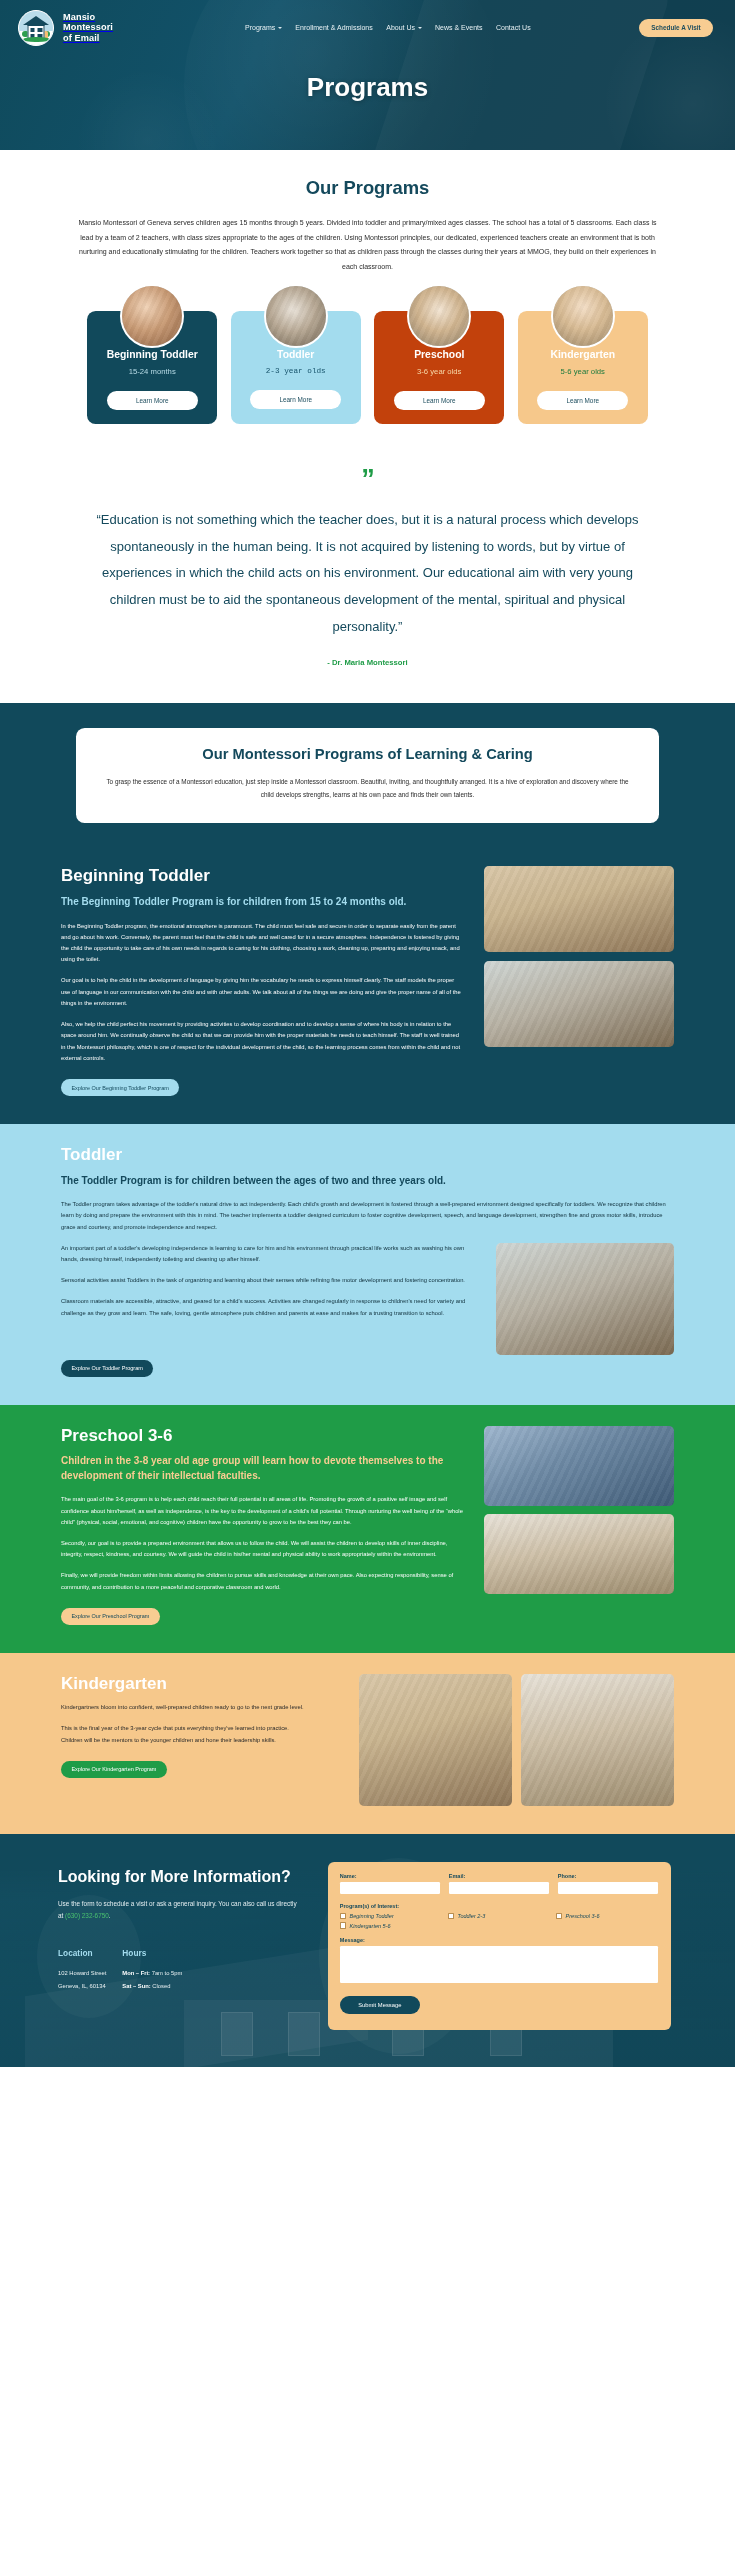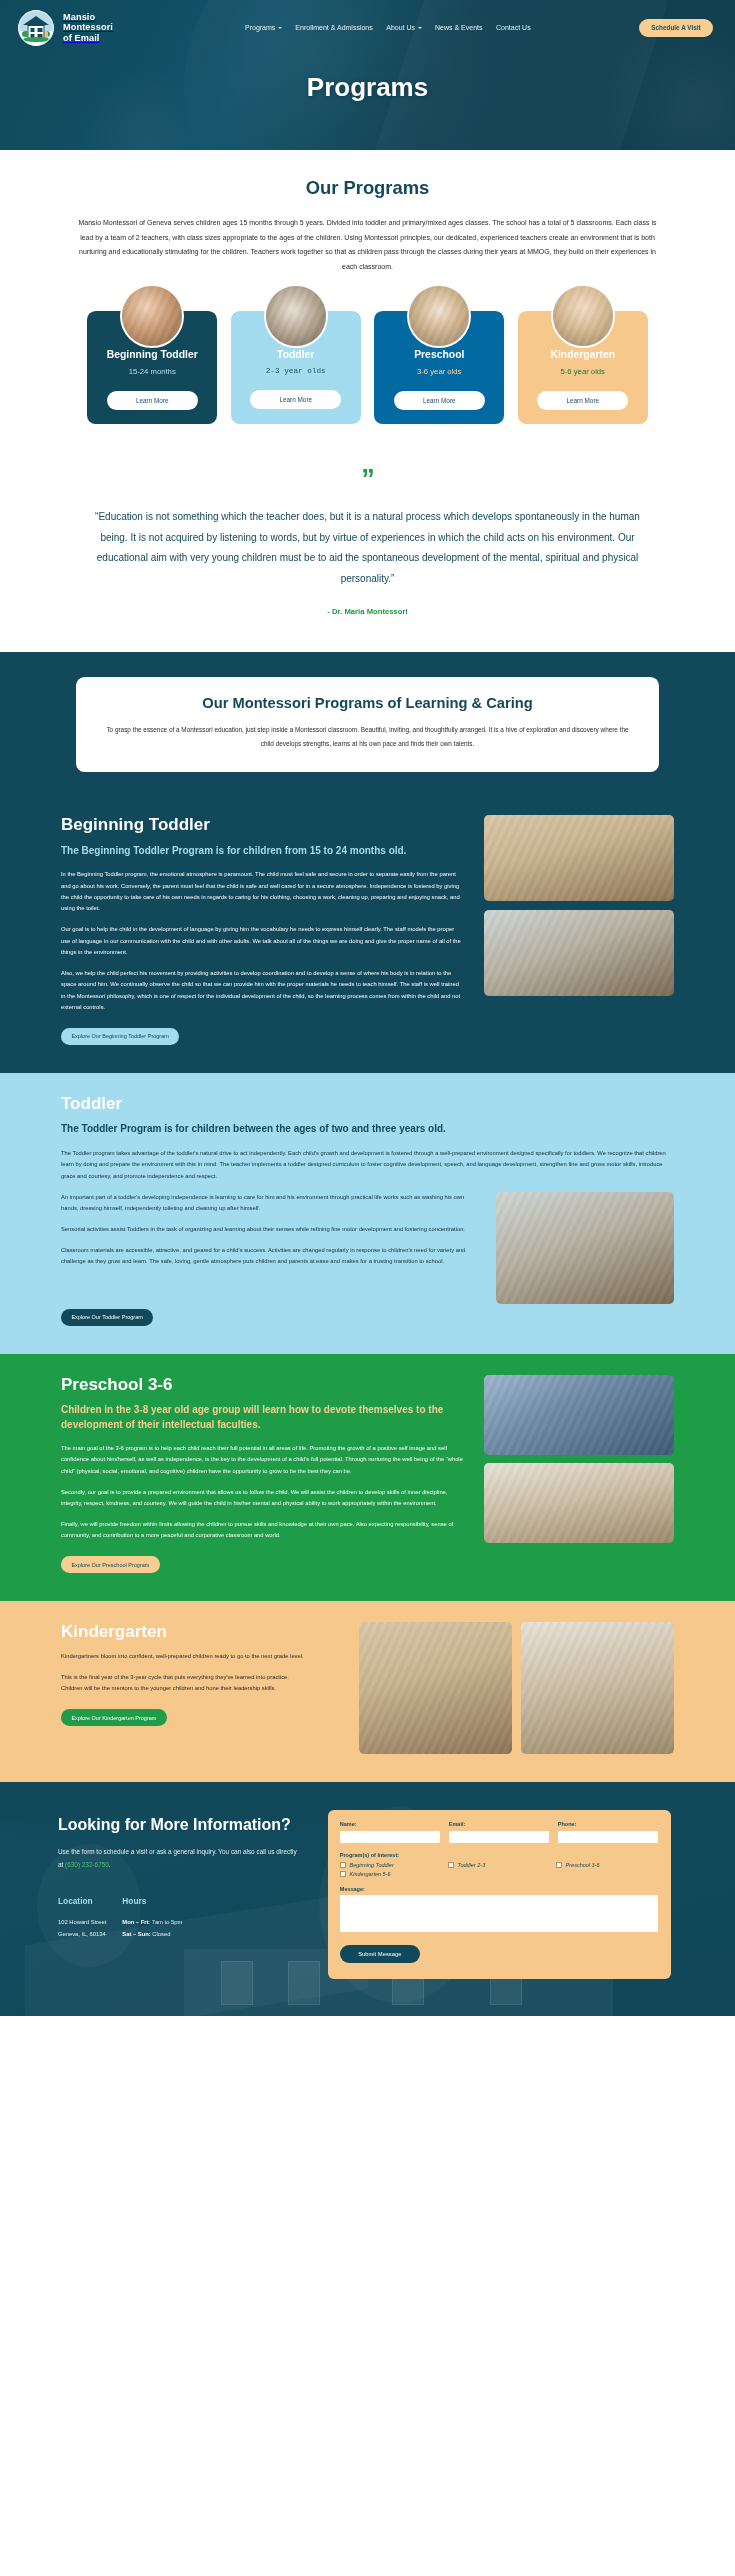--- a/index.html
+++ b/index.html
@@ -106,28 +106,28 @@
   .pcard h3 { font-size: 10.4px; font-weight:bold; color:#ffffff; }
   .pcard .age { font-size: 7.7px; margin-top: 7.4px; }
   .learn-btn {
     display:block; margin: 14.7px auto 0; width: 91px;
     background:#ffffff; color:#1d4d5e; border:none;
     font-size: 6.4px; padding: 6.1px 0; border-radius: 11px;
     cursor:pointer; font-family:"Liberation Sans", sans-serif;
   }
   .c-dark { background:#11495b; } .c-dark .age { color:#b7dbe6; }
   .c-light { background:#a3dcee; } .c-light .age { color:#17536b;font-family:Liberation Mono, monospace; } .c-light h3 { color:#ffffff; }
-  .c-green { background:#0369a1; } .c-green .age { color:#f7d9a9; }
+  .c-green { background:#c2410c; } .c-green .age { color:#f7d9a9; }
   .c-orange { background:#f6c88b; } .c-orange .age { color:#1c7a3d; } .c-orange h3 { color:#ffffff; }
   
   .quote-wrap { background:#ffffff; padding: 11px 0 36px; text-align:center; }
   .quote-mark { font-size: 27px; color:#1f9c47; font-weight:bold; line-height:.8; letter-spacing:-1.2px; }
   .quote-text {
     max-width: 552px; margin: 17px auto 0;
-    font-size: 10px; line-height: 2.05; color:#14495c;
+    font-size: 13px; line-height: 2.05; color:#14495c;
   }
   .quote-author { margin-top: 18px; font-size: 7.7px; font-weight: bold; color:#1f9c47; }
   
   .banner-sec { background:#11495b; padding: 24.5px 0 22px; }
   .banner-card {
     width: 583px; margin: 0 auto; background:#ffffff;
     border-radius: 8.6px; padding: 18.4px 24.5px 22px; text-align:center;
   }
   .banner-card h2 { font-size: 14.7px; font-weight:bold; color:#14495c; }
   .banner-card p { margin-top: 12.3px; font-size: 6.4px; line-height: 2.1; color:#2a2a2a; }

